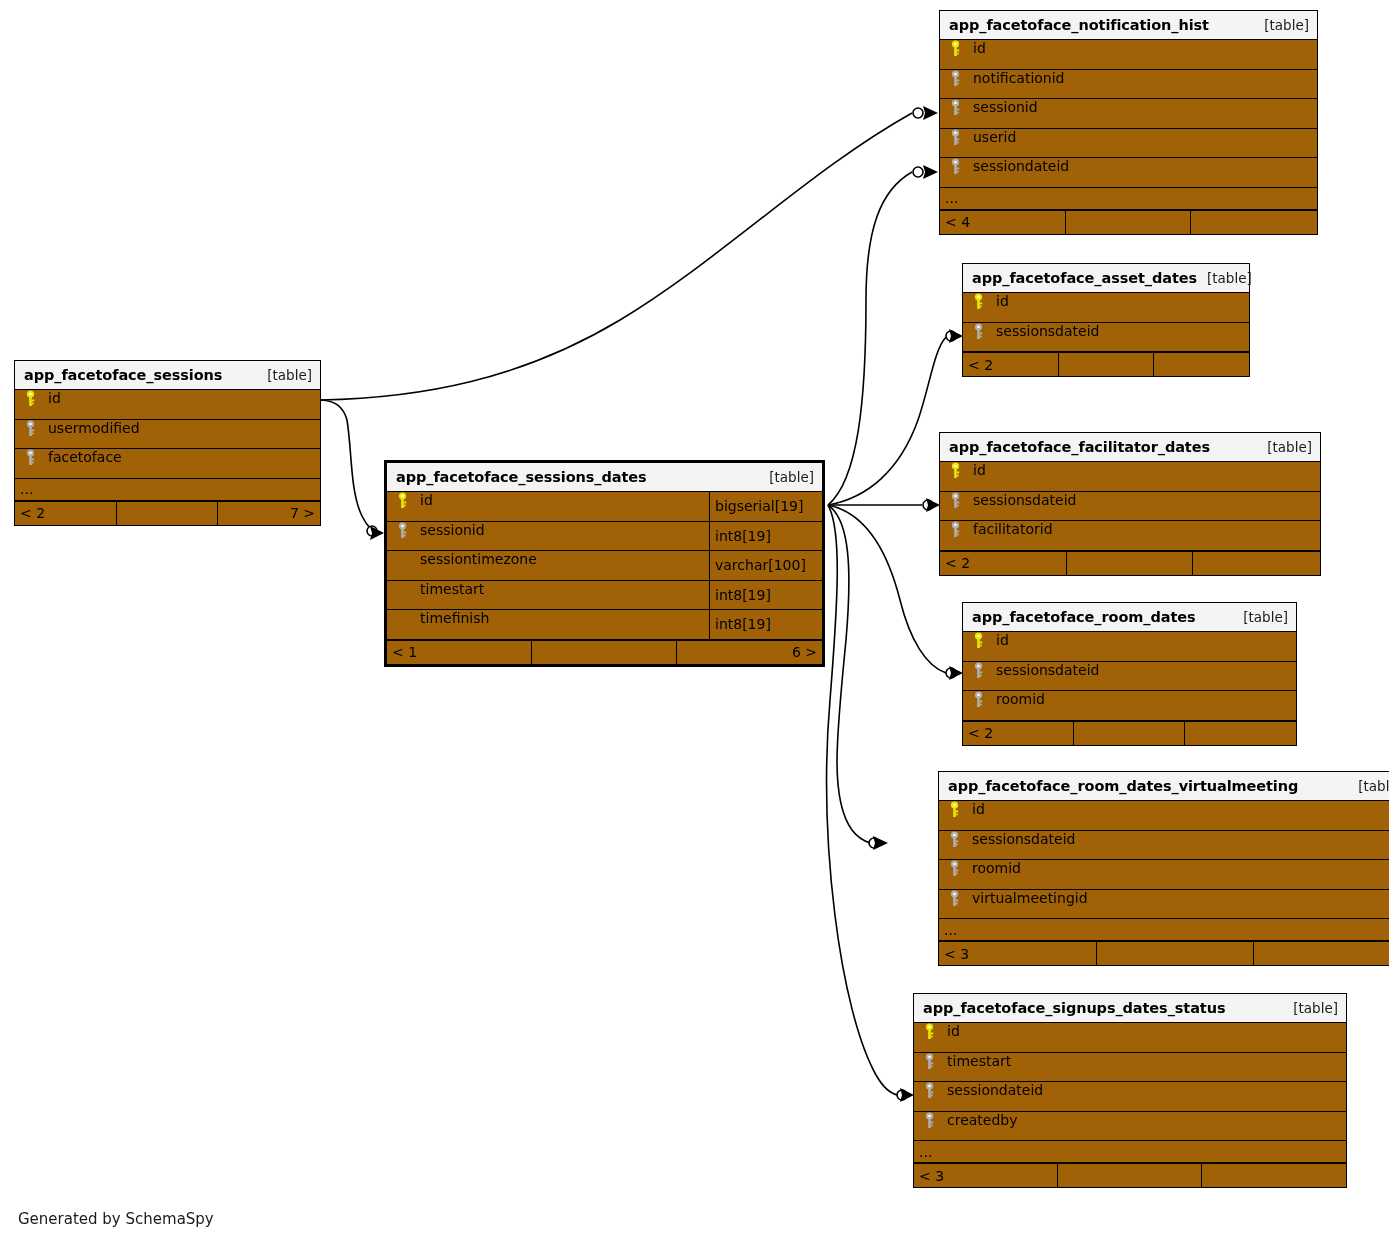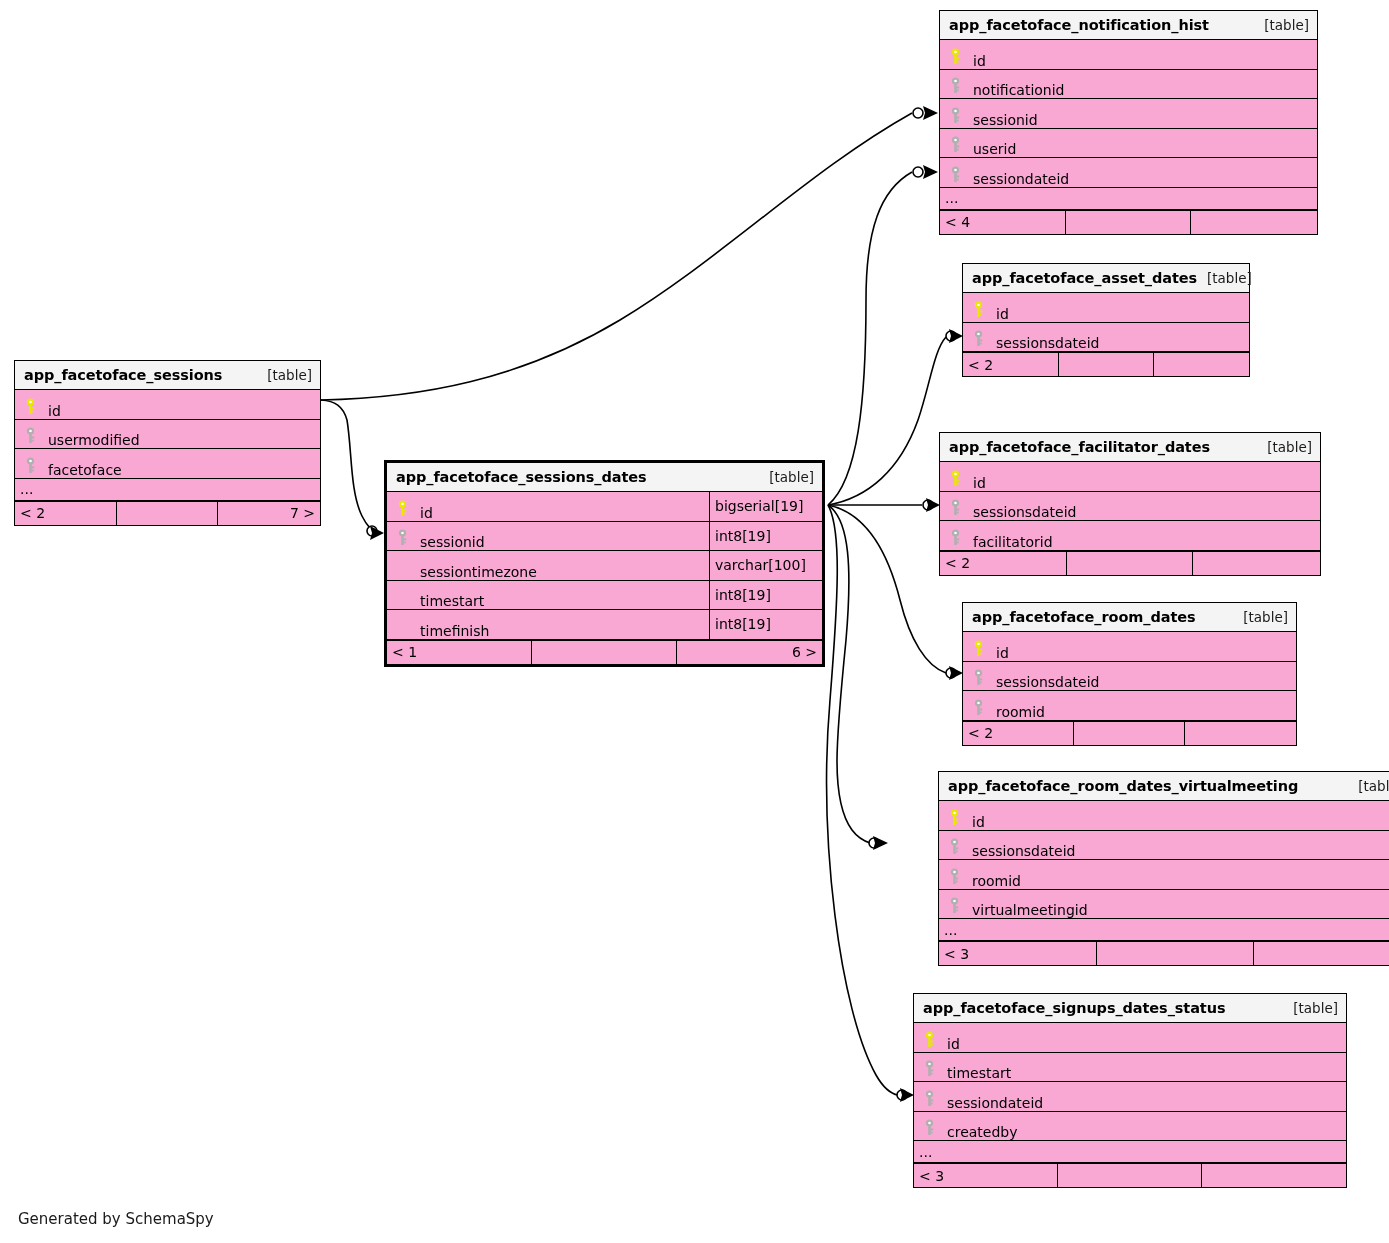--- a/index.html
+++ b/index.html
@@ -24,21 +24,21 @@
     position: absolute;
     left: 0; top: 0;
     width: 1389px;
     height: 1243px;
     pointer-events: none;
     z-index: 1;
   }
   .table-box {
     position: absolute;
     box-sizing: border-box;
-    background: #f9a8d4;
+    background: #a16207;
     border: 1px solid #000000;
     z-index: 2;
   }
   .table-box.focus {
     border: 3px solid #000000;
   }
   .tbl-header {
     box-sizing: border-box;
     background: #f4f4f4;
     border-bottom: 1px solid #000000;
@@ -59,21 +59,21 @@
     font-size: 13.5px;
     color: #1a1a1a;
     white-space: nowrap;
     padding-left: 10px;
   }
   .tbl-row {
     box-sizing: border-box;
     height: 29.5px;
     border-bottom: 1px solid #000000;
     display: flex;
-    align-items: flex-end;
+    align-items: flex-start;
     position: relative;
   }
   .tbl-row:last-child { border-bottom: none; }
   .col-key {
     width: 30px;
     flex: 0 0 30px;
     display: flex;
     align-items: center;
     justify-content: center;
   }

